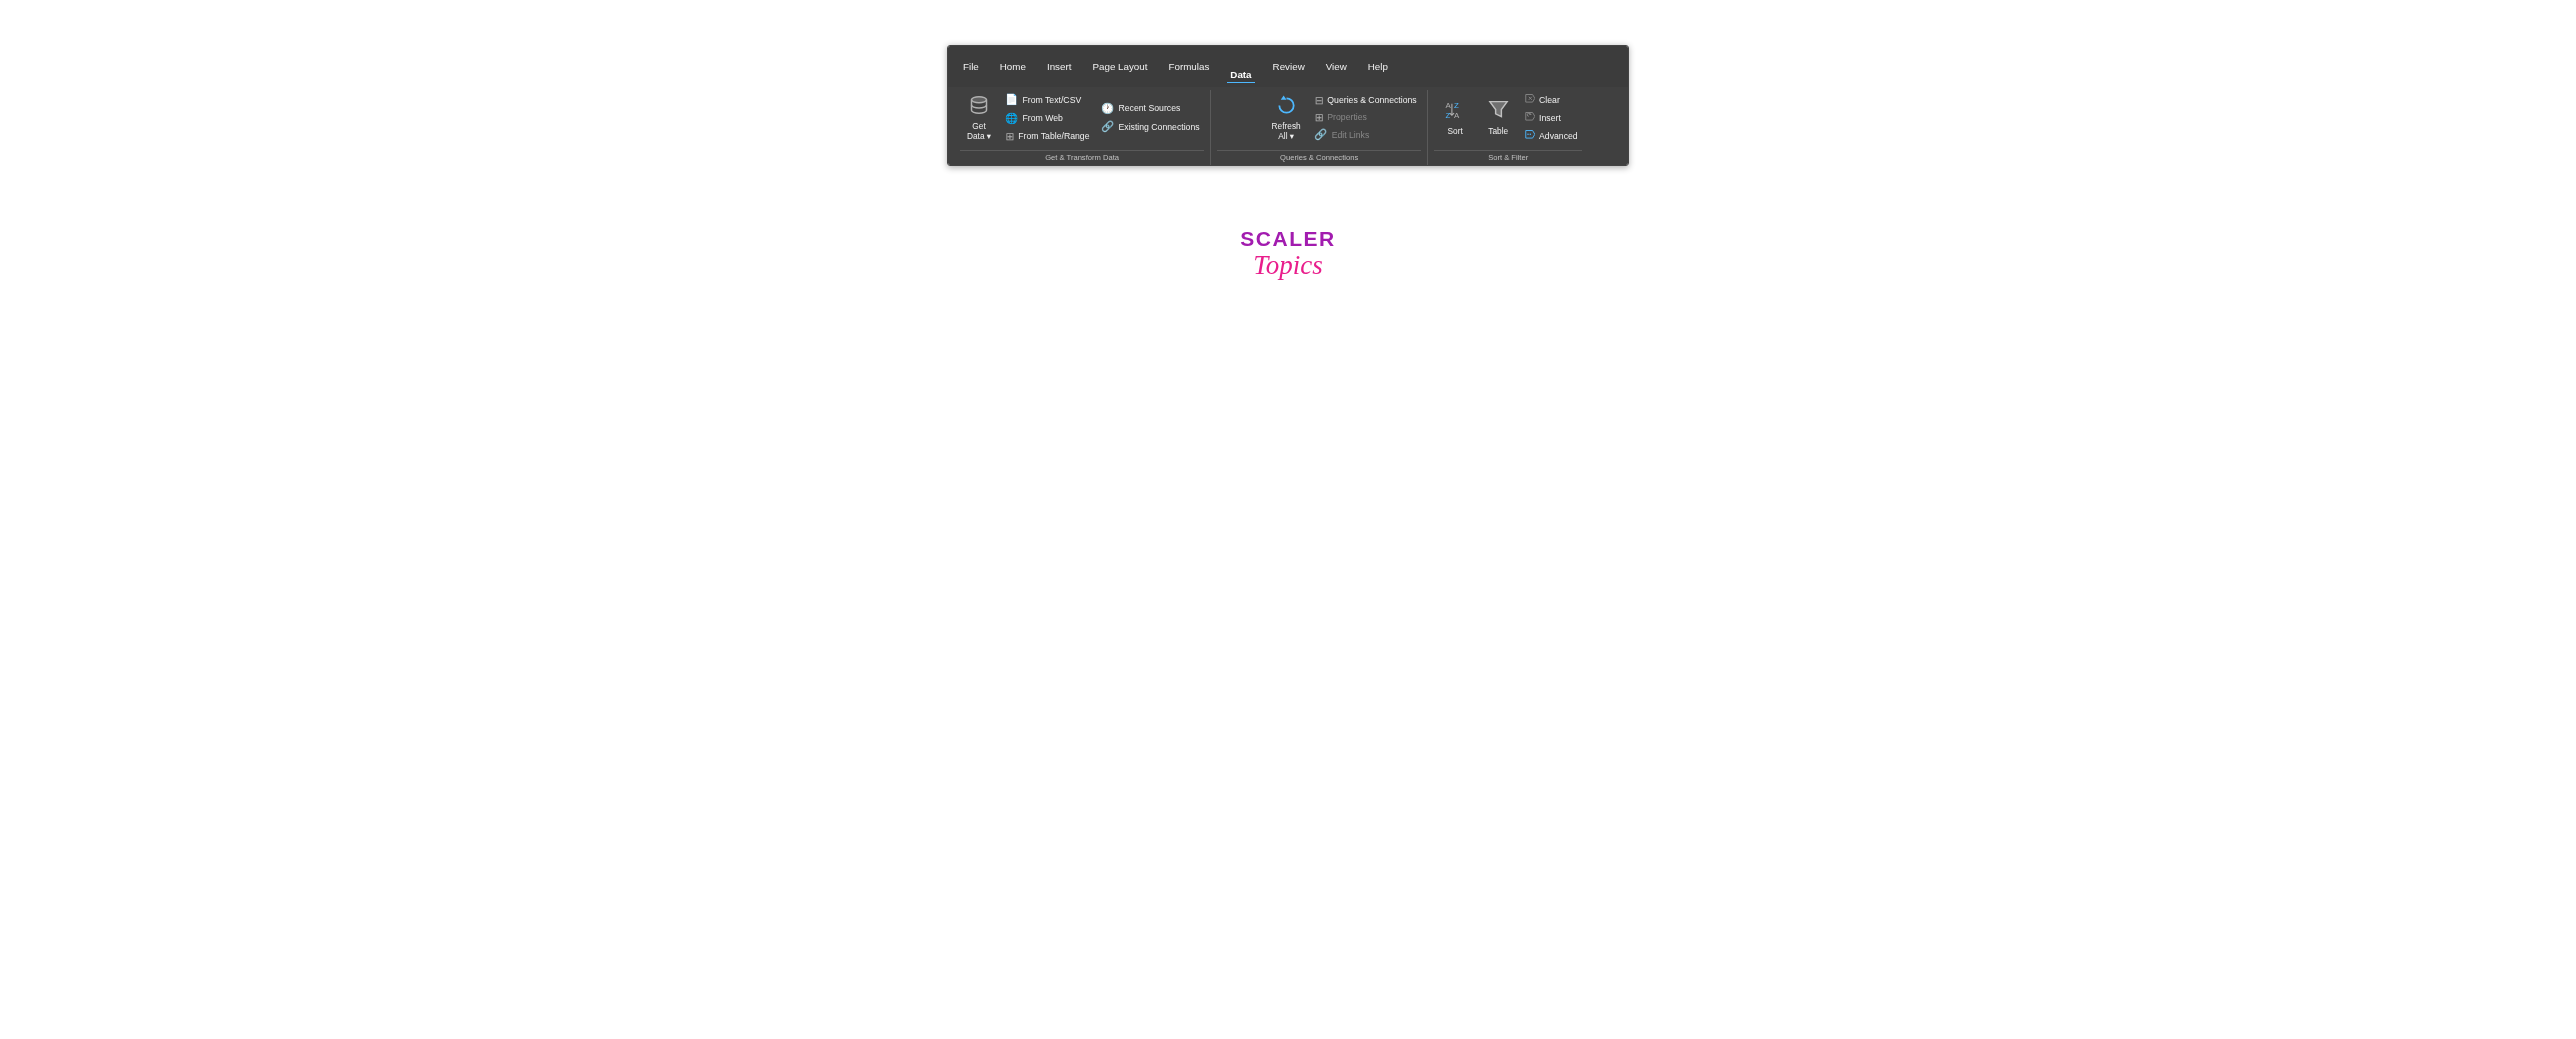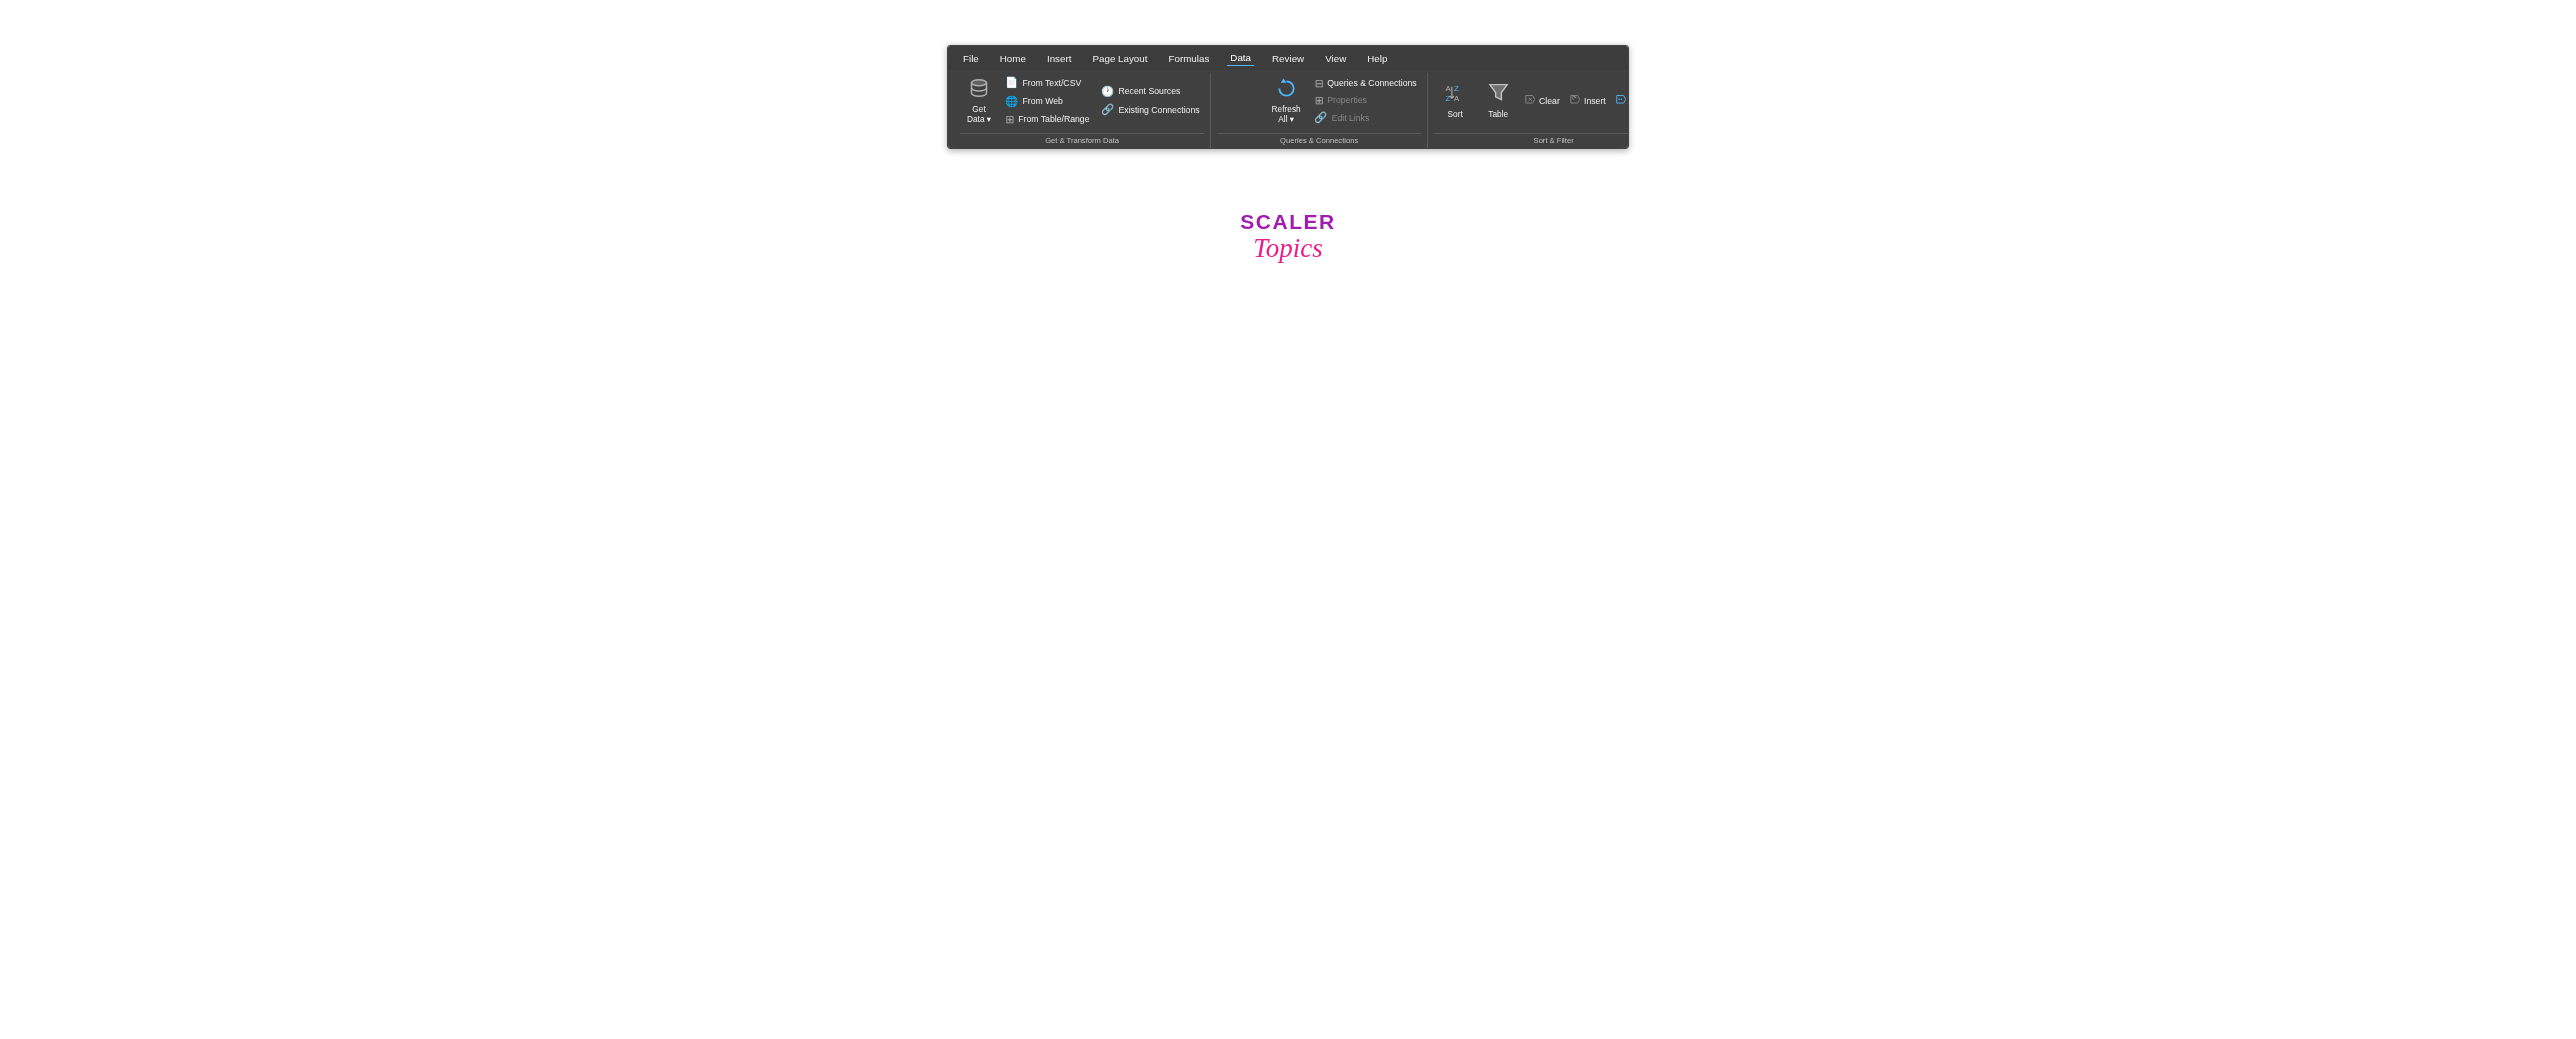--- a/index.html
+++ b/index.html
@@ -35,21 +35,22 @@
       color: #f0f0f0;
       font-size: 9.8px;
       cursor: pointer;
       padding: 1.5px 3px;
       white-space: nowrap;
     }
 
     .menu-item.active {
       color: #ffffff;
       border-bottom: 1.5px solid #4db8ff;
-      font-weight: 400;
+      font-weight: 700;
+      margin-top: 17px;
     }
 
     
     .ribbon-toolbar {
       background: #404040;
       display: flex;
       align-items: stretch;
       padding: 3px 6px 0 6px;
       gap: 0;
     }
@@ -149,21 +150,21 @@
     }
 
     
     .filter-btn-large {
       min-width: 38px;
     }
 
     
     .sort-filter-right {
       display: flex;
-      flex-direction: row;
+      flex-direction: column;
       gap: 0.8px;
     }
 
     
     .sort-icon-svg {
       width: 23px;
       height: 23px;
     }
 
     .filter-icon-svg {

